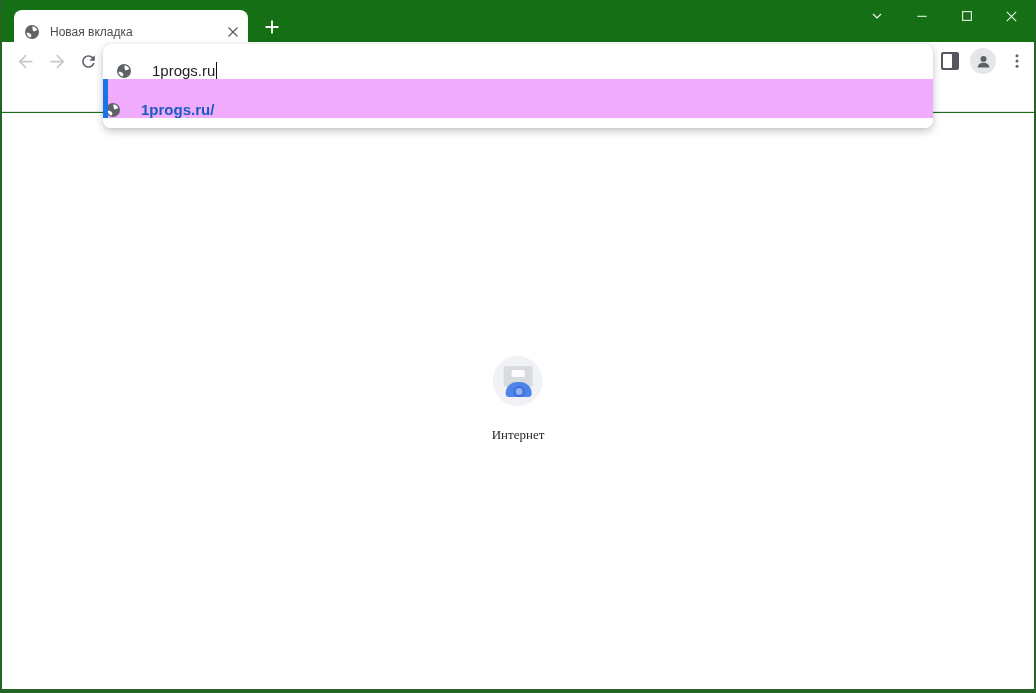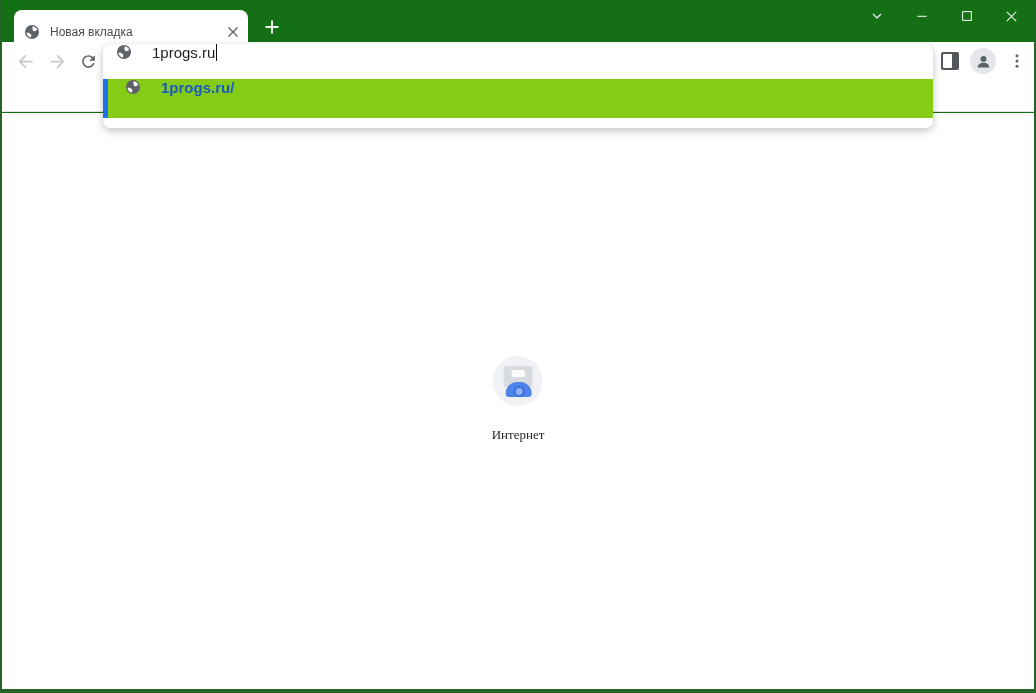--- a/index.html
+++ b/index.html
@@ -47,27 +47,27 @@
   .mini-pill{ position:absolute; left:8px; top:4px; width:13px; height:7px; background:#fdfdfd; border-radius:1.5px; }
   .mini-chrome{ position:absolute; left:13px; top:26px; width:26px; height:15px;
     background:#4e84ea; border-radius:13px 13px 4px 4px; }
   .mini-chrome-core{ position:absolute; left:8px; top:4px; width:11px; height:11px;
     border-radius:50%; background:#8fb2f3; border:2px solid #3a70dc; }
   .app-label{ margin-top:21px; font-size:13px; color:#24282c;font-family:Liberation Serif, serif; }
   
   .omnibox-popup{ position:absolute; left:101px; top:44px; width:830px; z-index:10;
     background:#ffffff; border-radius:8px; overflow:hidden;
     box-shadow:0 3px 8px rgba(0,0,0,.24), 0 0 1px rgba(0,0,0,.12); }
-  .omnibox-row{ height:35px; display:flex; align-items:flex-start; padding-left:13px; cursor:text; }
+  .omnibox-row{ height:35px; display:flex; align-items:flex-end; padding-left:13px; cursor:text; }
   .omnibox-text{ margin-left:20px; font-size:15px; color:#1d1f22; }
   .caret{ display:inline-block; width:1px; height:17px; background:#111; margin-left:1px; vertical-align:middle;
     animation:blink 1s step-end infinite; }
   @keyframes blink{ 50%{ opacity:0; } }
-  .suggestion-row{ position:relative; height:39px; background:#84cc16;
-    display:flex; align-items:flex-start; padding-left:22px; cursor:pointer; }
+  .suggestion-row{ position:relative; height:39px; background:#f0abfc;
+    display:flex; align-items:flex-end; padding-left:2px; cursor:pointer; }
   .suggestion-row::before{ content:""; position:absolute; left:0; top:0; bottom:0; width:5px; background:#1a73e8; }
   .suggestion-text{ margin-left:20px; font-size:15px; font-weight:bold; color:#1a5bc4; }
   .popup-footer{ height:10px; background:#ffffff; }
   svg{ display:block; }
 </style>
 </head>
 <body>
 
 <div class="window">
 

